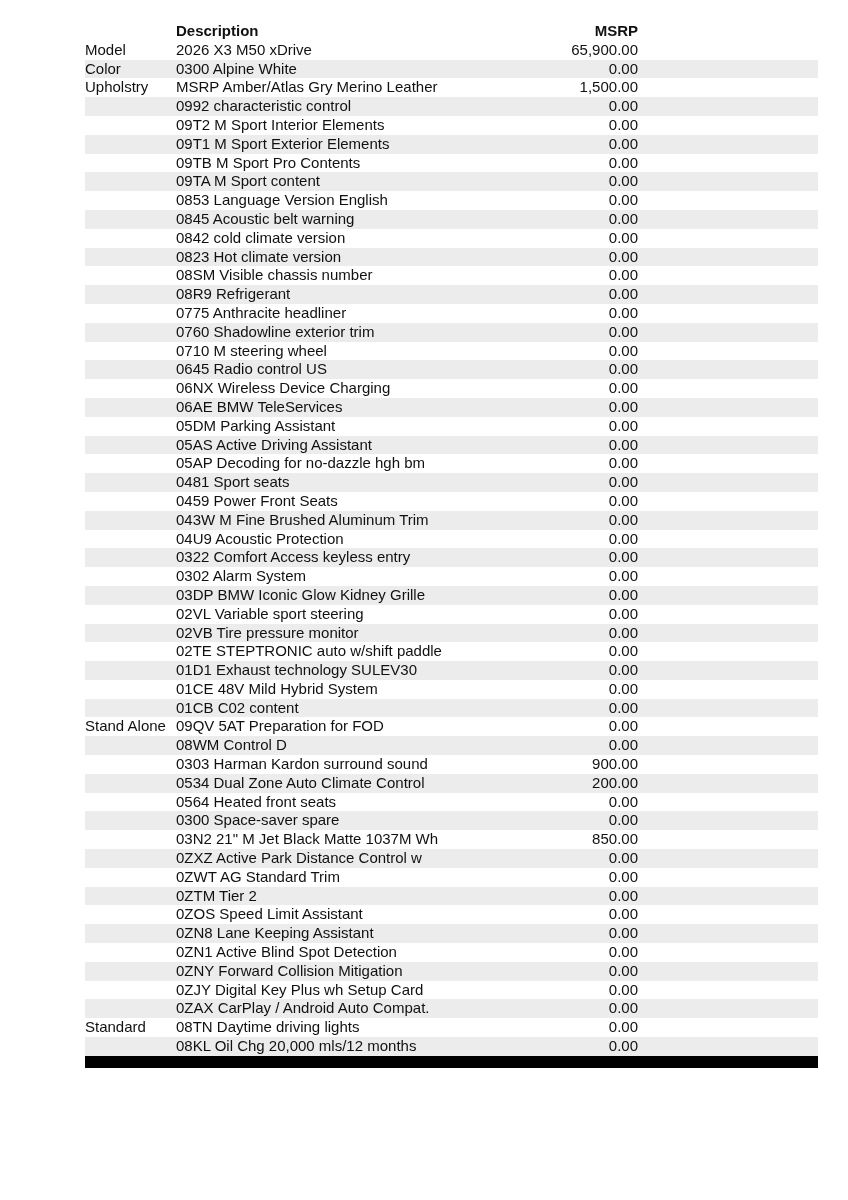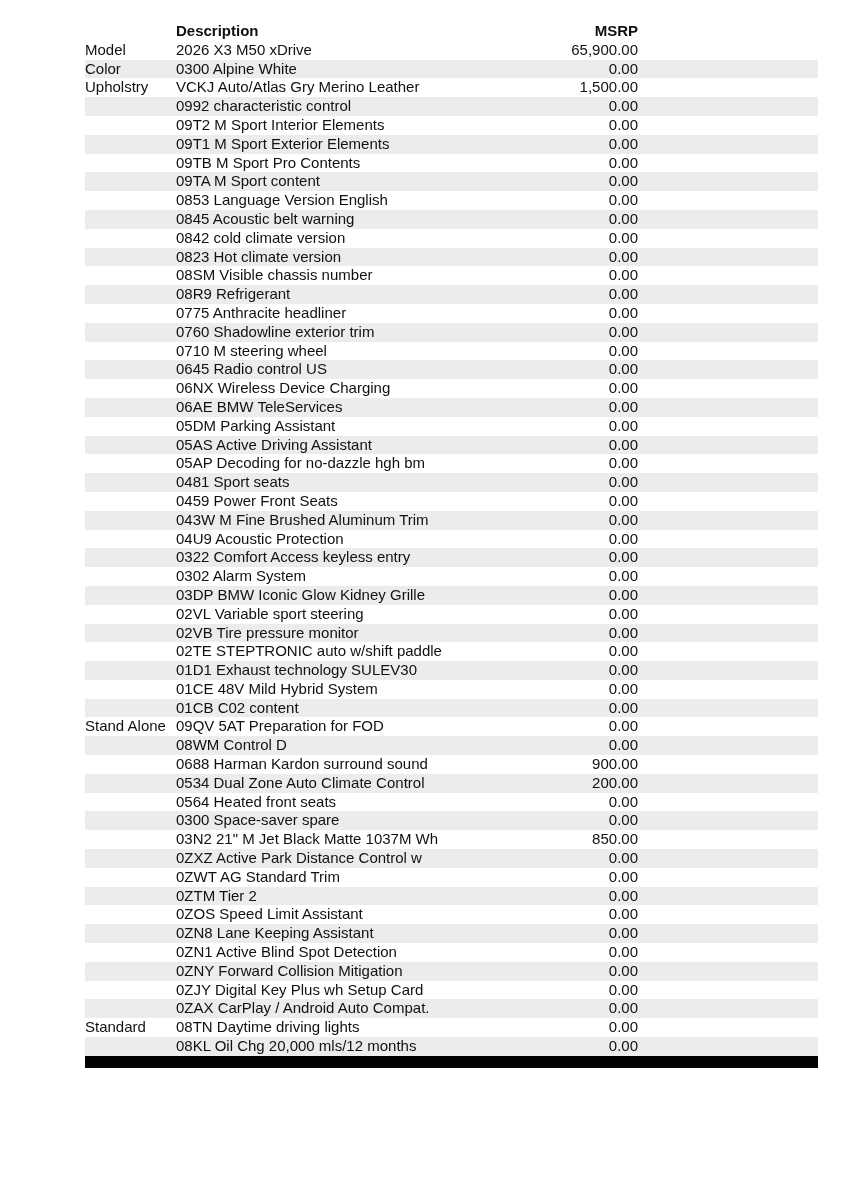--- a/index.html
+++ b/index.html
@@ -76,21 +76,21 @@
           <td></td>
         </tr>
         <tr>
           <td>Color</td>
           <td>0300 Alpine White</td>
           <td class="msrp">0.00</td>
           <td></td>
         </tr>
         <tr>
           <td>Upholstry</td>
-          <td>VCKJ Auto/Atlas Gry Merino Leather</td>
+          <td>MSRP Amber/Atlas Gry Merino Leather</td>
           <td class="msrp">1,500.00</td>
           <td></td>
         </tr>
         <tr>
           <td></td>
           <td>0992 characteristic control</td>
           <td class="msrp">0.00</td>
           <td></td>
         </tr>
         <tr>
@@ -292,21 +292,21 @@
           <td></td>
         </tr>
         <tr>
           <td></td>
           <td>08WM Control D</td>
           <td class="msrp">0.00</td>
           <td></td>
         </tr>
         <tr>
           <td></td>
-          <td>0688 Harman Kardon surround sound</td>
+          <td>0303 Harman Kardon surround sound</td>
           <td class="msrp">900.00</td>
           <td></td>
         </tr>
         <tr>
           <td></td>
           <td>0534 Dual Zone Auto Climate Control</td>
           <td class="msrp">200.00</td>
           <td></td>
         </tr>
         <tr>

